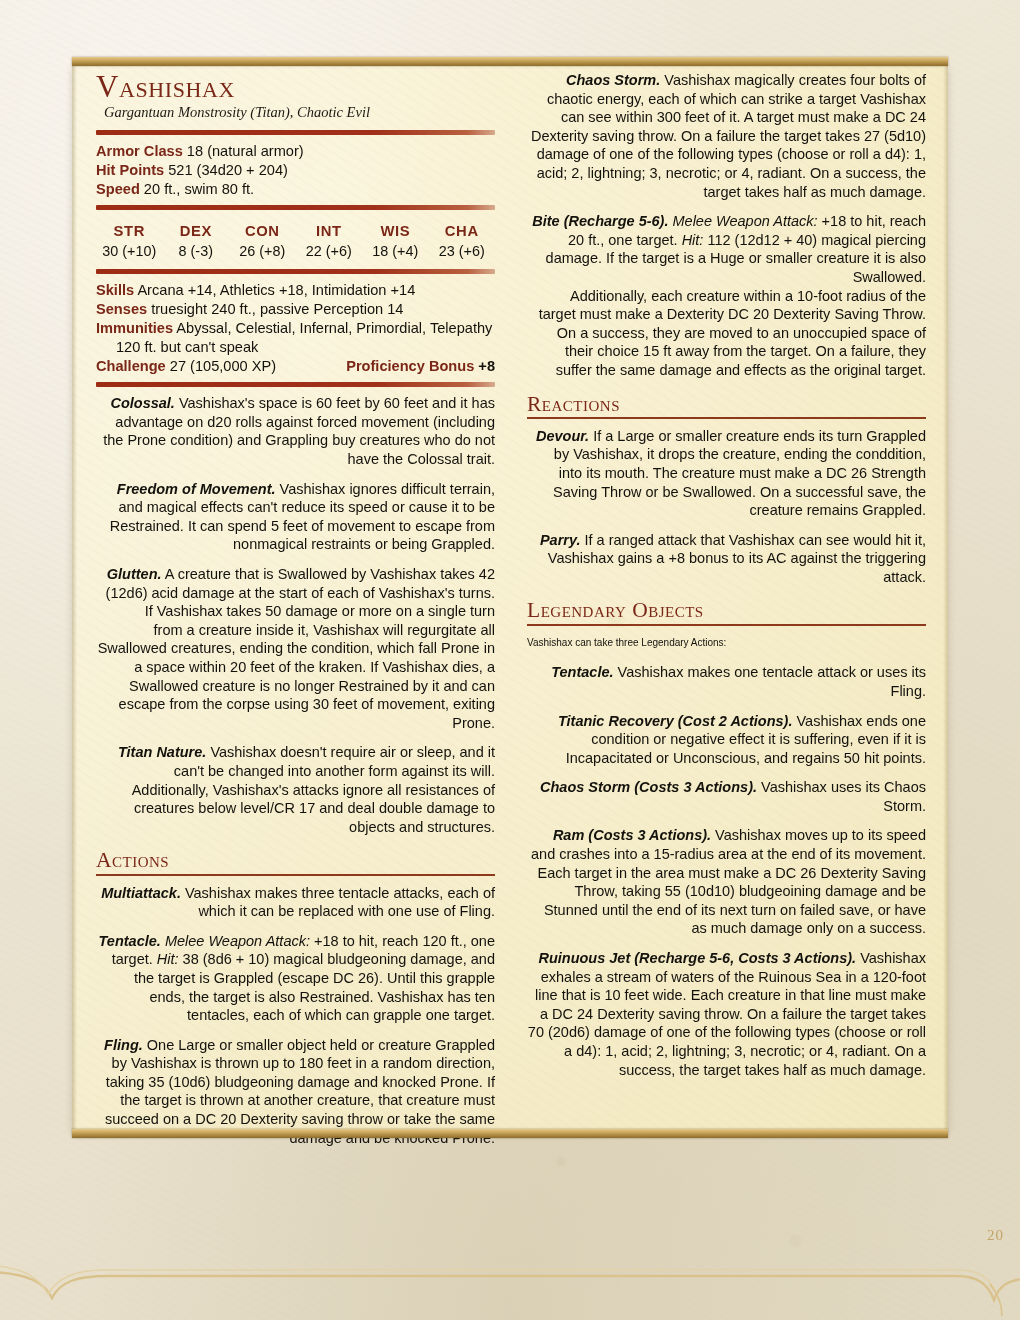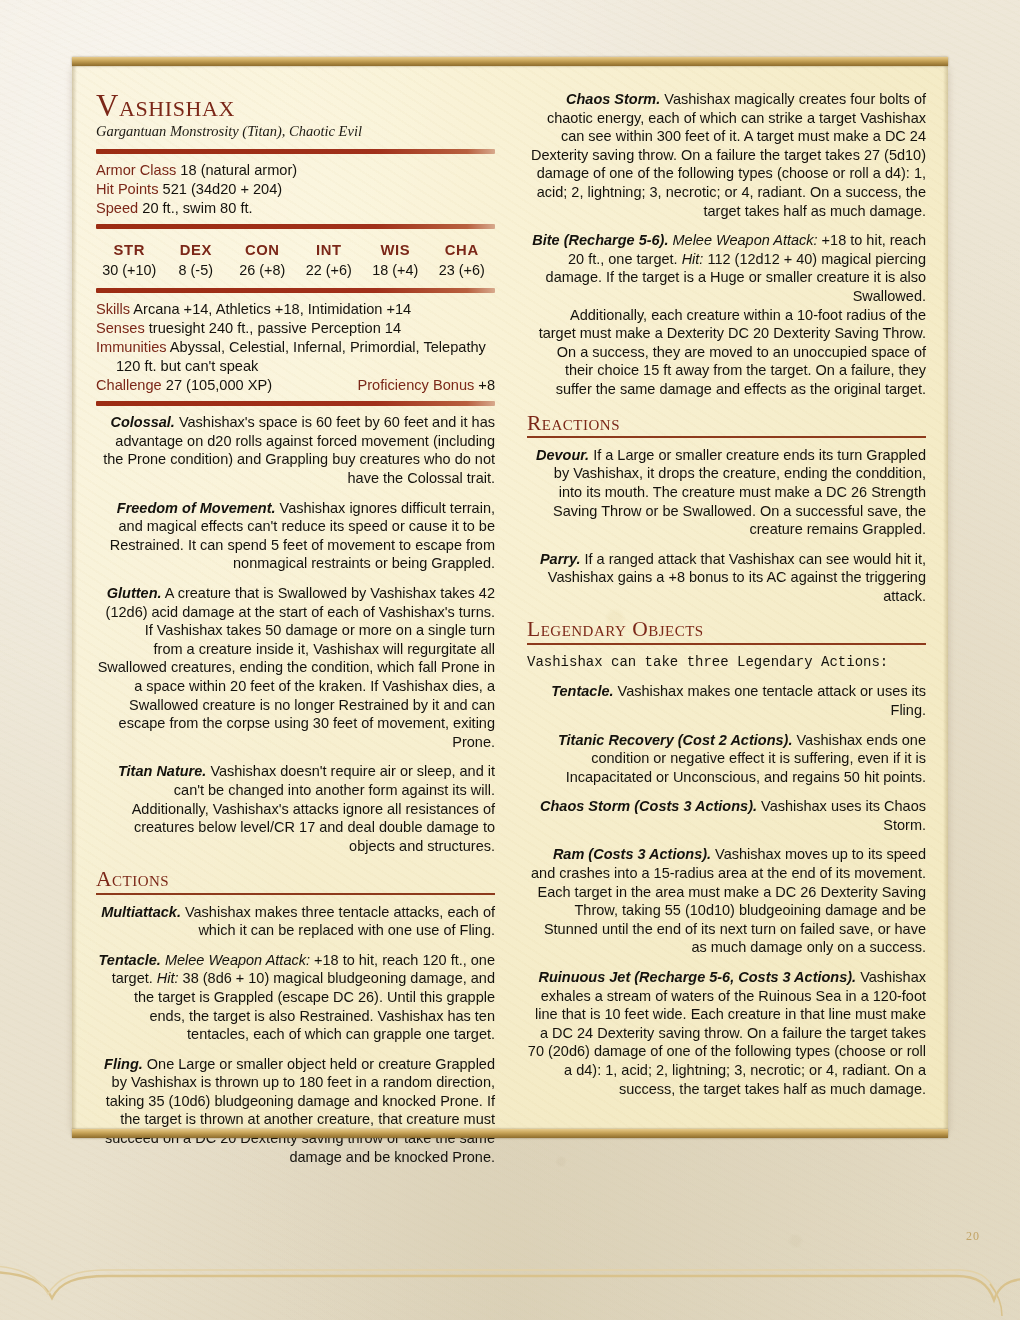--- a/index.html
+++ b/index.html
@@ -89,21 +89,21 @@
   }
   .edge-shade.left  { left: 0;  background: linear-gradient(90deg, rgba(120,96,44,0.30), rgba(120,96,44,0)); }
   .edge-shade.right { right: 0; background: linear-gradient(270deg, rgba(120,96,44,0.26), rgba(120,96,44,0)); }
 
   
   .columns {
     position: relative;
     z-index: 2;
     display: flex;
     gap: 32px;
-    padding: 24px 22px 14px 24px;
+    padding: 5px 22px 14px 24px;
     box-sizing: border-box;
     height: 100%;
   }
   .col { width: 414px; box-sizing: border-box; }
 
   
   .creature-name {
     font-family: "Liberation Serif", serif;
     font-variant: small-caps;
     font-size: 31px;
@@ -111,38 +111,38 @@
     color: #7b2718;
     line-height: 1.04;
     margin: 0 0 1px 0;
     font-weight: normal;
   }
   .creature-meta {
     font-family: "Liberation Serif", serif;
     font-style: italic;
     font-size: 14.5px;
     color: #1d1a14;
-    margin: 0 0 9px 0;
+    margin: 0 0 9px 8px;
   }
 
   .rule-thick {
     height: 5px;
     background: linear-gradient(90deg, #9e2d14 0%, #9e2d14 86%, #c4agent 86%);
     background: linear-gradient(90deg, #9c2c13 0%, #a0301a 70%, #b8603f 93%, #d7a98c 100%);
     margin: 6px 0 7px 0;
     border-radius: 1px;
   }
 
   .attr-line {
     font-size: 14.6px;
     line-height: 19px;
     color: #14120d;
     font-family: "Liberation Sans", sans-serif;
   }
-  .attr-line b { color: #7b2718; font-weight: normal; }
+  .attr-line b { color: #7b2718; font-weight: bold; }
   .attr-block { margin-bottom: 1px; }
   .hang { padding-left: 20px; text-indent: -20px; }
 
   
   .abilities {
     display: flex;
     text-align: center;
     padding: 6px 0 4px 0;
     font-size: 14.6px;
     color: #14120d;
@@ -184,42 +184,41 @@
   }
   p.entry:last-child { margin-bottom: 0; }
   p.entry .ename {
     font-weight: bold;
     font-style: italic;
     color: #14120d;
   }
   p.entry .ital { font-style: italic; }
   p.entry .indent-run { display: block; text-indent: 17px; }
   p.lead {
-    font-size: 14px;
+    font-size: 10px;
     line-height: 18.6px;
     color: #14120d;
     margin: 0 0 11px 0;
-    font-family: Liberation Mono, monospace;
   }
 
   
   #footer-flourish {
     position: absolute;
     left: 0;
     bottom: 0;
     width: 1020px;
     height: 140px;
     z-index: 2;
   }
   #page-number {
     position: absolute;
-    right: 40px;
+    right: 16px;
     bottom: 76px;
     font-family: "Liberation Serif", serif;
-    font-size: 12px;
+    font-size: 15px;
     color: #c2a466;
     z-index: 3;
     letter-spacing: 1px;
   }
 </style>
 </head>
 <body>
 
 <div id="page">
 
@@ -255,21 +254,21 @@
 
         <div class="rule-thick"></div>
 
         <div class="abilities">
           <div class="abil">
             <div class="ab-name">STR</div>
             <div class="ab-val">30 (+10)</div>
           </div>
           <div class="abil">
             <div class="ab-name">DEX</div>
-            <div class="ab-val">8 (-5)</div>
+            <div class="ab-val">8 (-3)</div>
           </div>
           <div class="abil">
             <div class="ab-name">CON</div>
             <div class="ab-val">26 (+8)</div>
           </div>
           <div class="abil">
             <div class="ab-name">INT</div>
             <div class="ab-val">22 (+6)</div>
           </div>
           <div class="abil">

